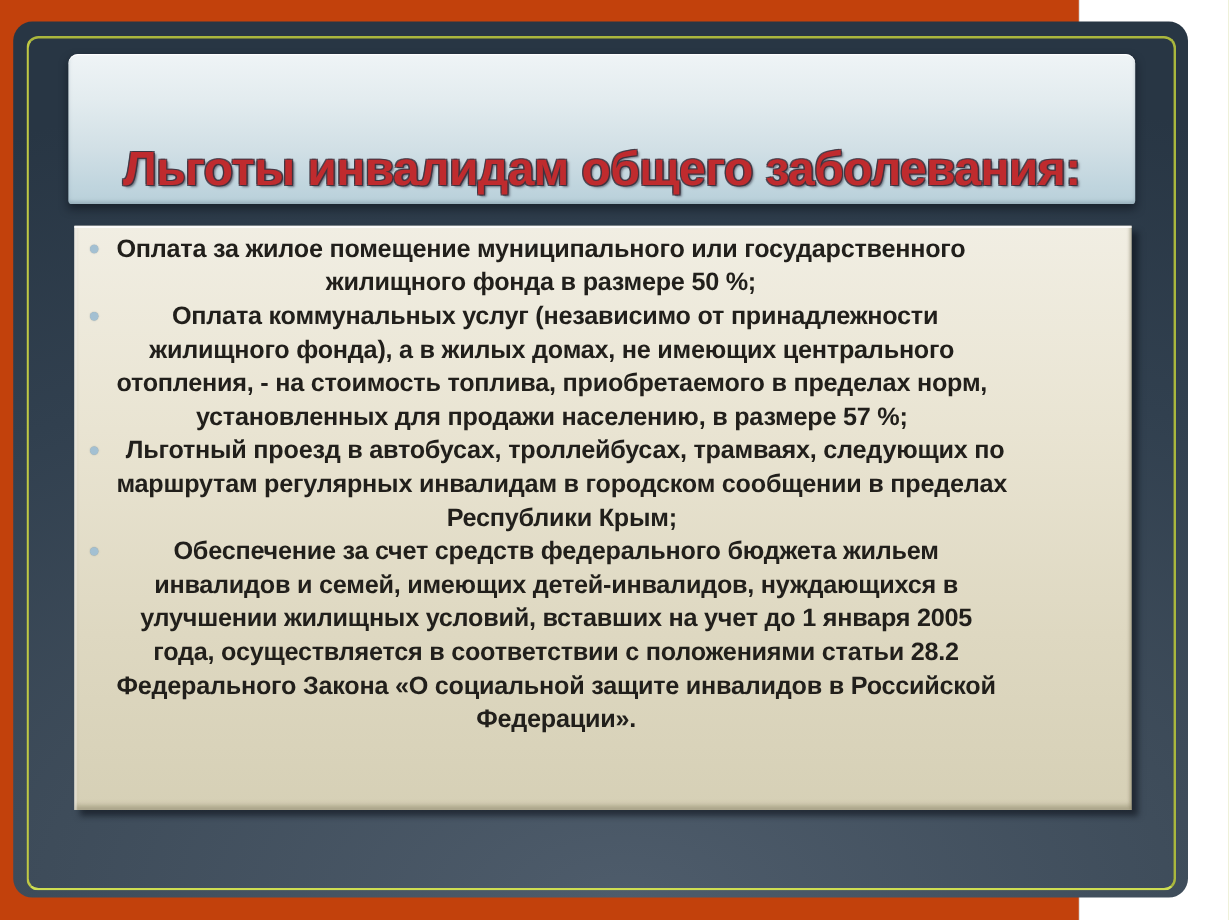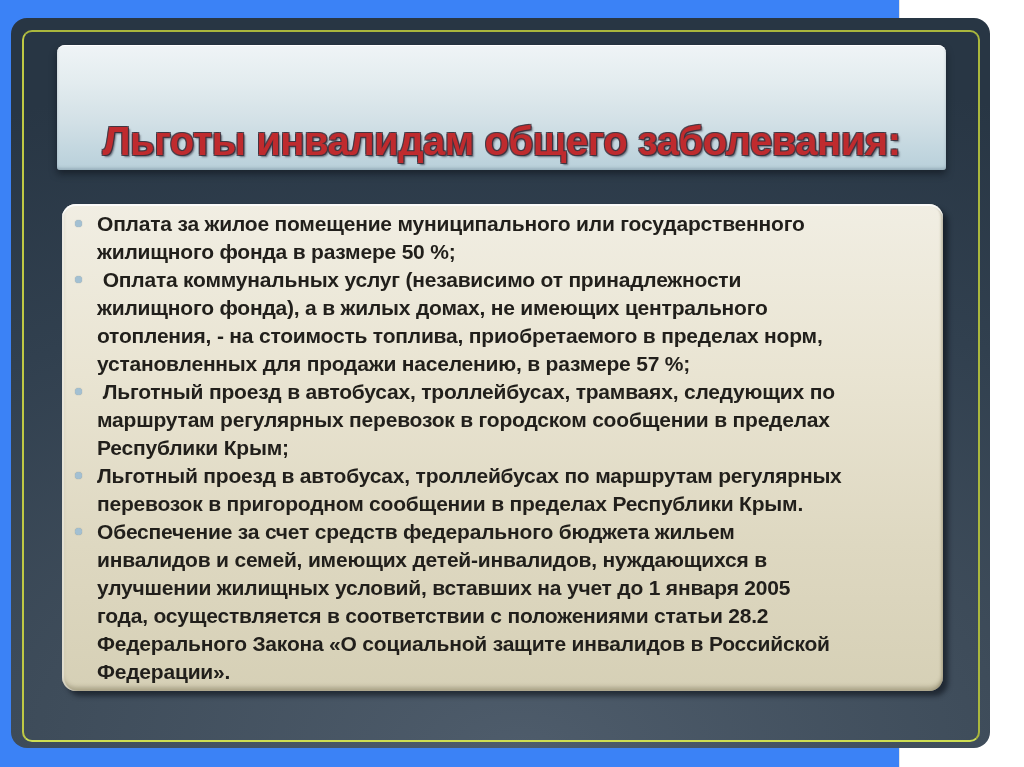--- a/index.html
+++ b/index.html
@@ -7,21 +7,21 @@
   body {
     font-family: "Liberation Sans", "DejaVu Sans", sans-serif;
     background: #ffffff;
     position: relative;
     overflow: hidden;
   }
   .page {
     position: absolute;
     left: 0; top: 0;
     width: 900px; height: 767px;
-    background: #3b82f6;
+    background: #c2410c;
     border-right: 1px solid #e3e3e3;
   }
   
   .slide {
     position: absolute;
     left: 11px; top: 18px;
     width: 979px; height: 730px;
     border-radius: 16px;
     background:
       radial-gradient(130% 95% at 52% 100%, #4e5c6b 0%, #3e4c5a 38%, #31404f 68%, #283644 100%);
@@ -63,30 +63,31 @@
       -1px -1px 0 rgba(62,50,62,0.85),
        1px -1px 0 rgba(62,50,62,0.85),
       -1px  1px 0 rgba(62,50,62,0.85),
        1px  1px 0 rgba(62,50,62,0.95),
        2px  2px 2px rgba(30,28,42,0.55);
     white-space: nowrap;
   }
   
   .content-box {
     position: absolute;
-    left: 51px; top: 186px;
+    left: 51px; top: 170px;
     width: 881px; height: 487px;
-    border-radius: 14px;
+    border-radius: 0;
     background: linear-gradient(180deg, #f1eee3 0%, #e9e4d2 35%, #ded8c1 70%, #d6d0b6 100%);
     box-shadow:
       inset 0 2px 0 rgba(255,255,255,0.8),
       inset 2px 0 1px rgba(255,255,255,0.45),
       inset 0 -4px 4px rgba(110,102,72,0.4),
       inset -2px 0 2px rgba(110,102,72,0.22),
       5px 5px 5px rgba(12,17,25,0.6);
+    text-align: center;
   }
   .bullets {
     list-style: none;
     padding: 6px 16px 0 13px;
     margin: 0;
   }
   .bullet {
     display: flex;
     align-items: flex-start;
   }
@@ -130,29 +131,24 @@
     <span class="dot"></span>
     <span class="bullet-text"> Оплата коммунальных услуг (независимо от принадлежности
 жилищного фонда), а в жилых домах, не имеющих центрального
 отопления, - на стоимость топлива, приобретаемого в пределах норм,
 установленных для продажи населению, в размере 57 %;</span>
   </li>
 
   <li class="bullet">
     <span class="dot"></span>
     <span class="bullet-text"> Льготный проезд в автобусах, троллейбусах, трамваях, следующих по
-маршрутам регулярных перевозок в городском сообщении в пределах
+маршрутам регулярных инвалидам в городском сообщении в пределах
 Республики Крым;</span>
   </li>
 
-  <li class="bullet">
-    <span class="dot"></span>
-    <span class="bullet-text">Льготный проезд в автобусах, троллейбусах по маршрутам регулярных
-перевозок в пригородном сообщении в пределах Республики Крым.</span>
-  </li>
 
   <li class="bullet">
     <span class="dot"></span>
     <span class="bullet-text">Обеспечение за счет средств федерального бюджета жильем
 инвалидов и семей, имеющих детей-инвалидов, нуждающихся в
 улучшении жилищных условий, вставших на учет до 1 января 2005
 года, осуществляется в соответствии с положениями статьи 28.2
 Федерального Закона «О социальной защите инвалидов в Российской
 Федерации».</span>
   </li>

